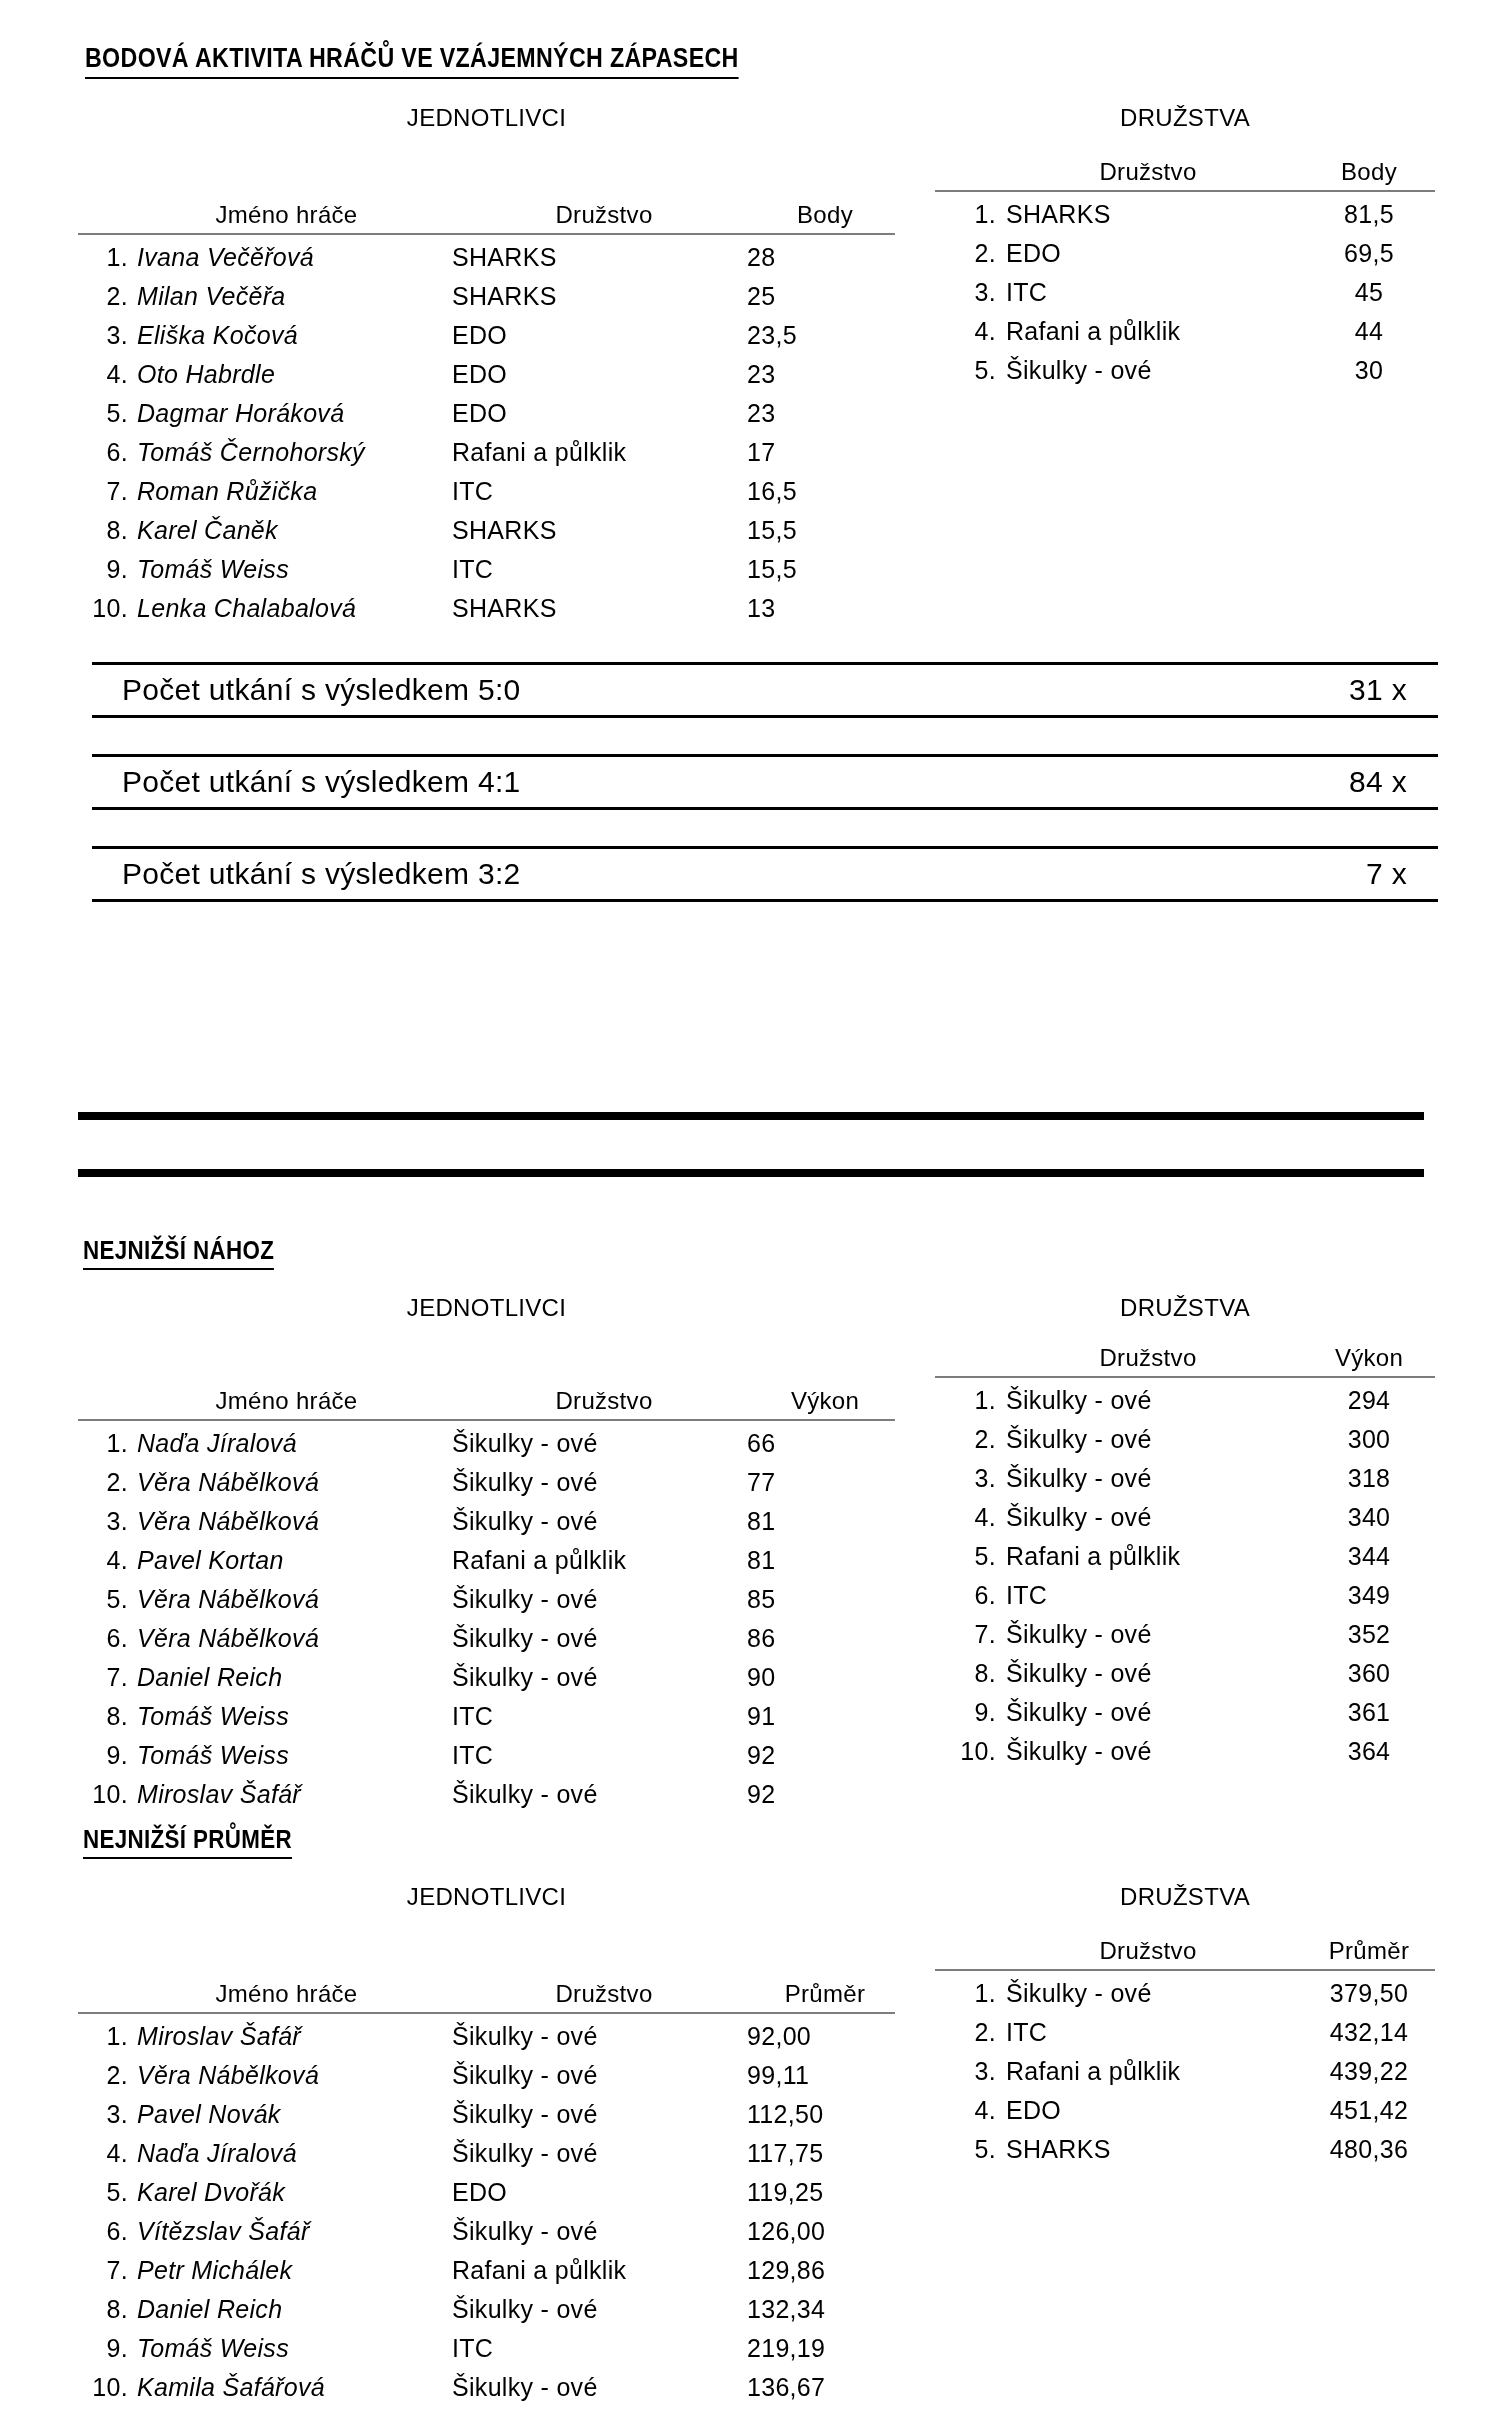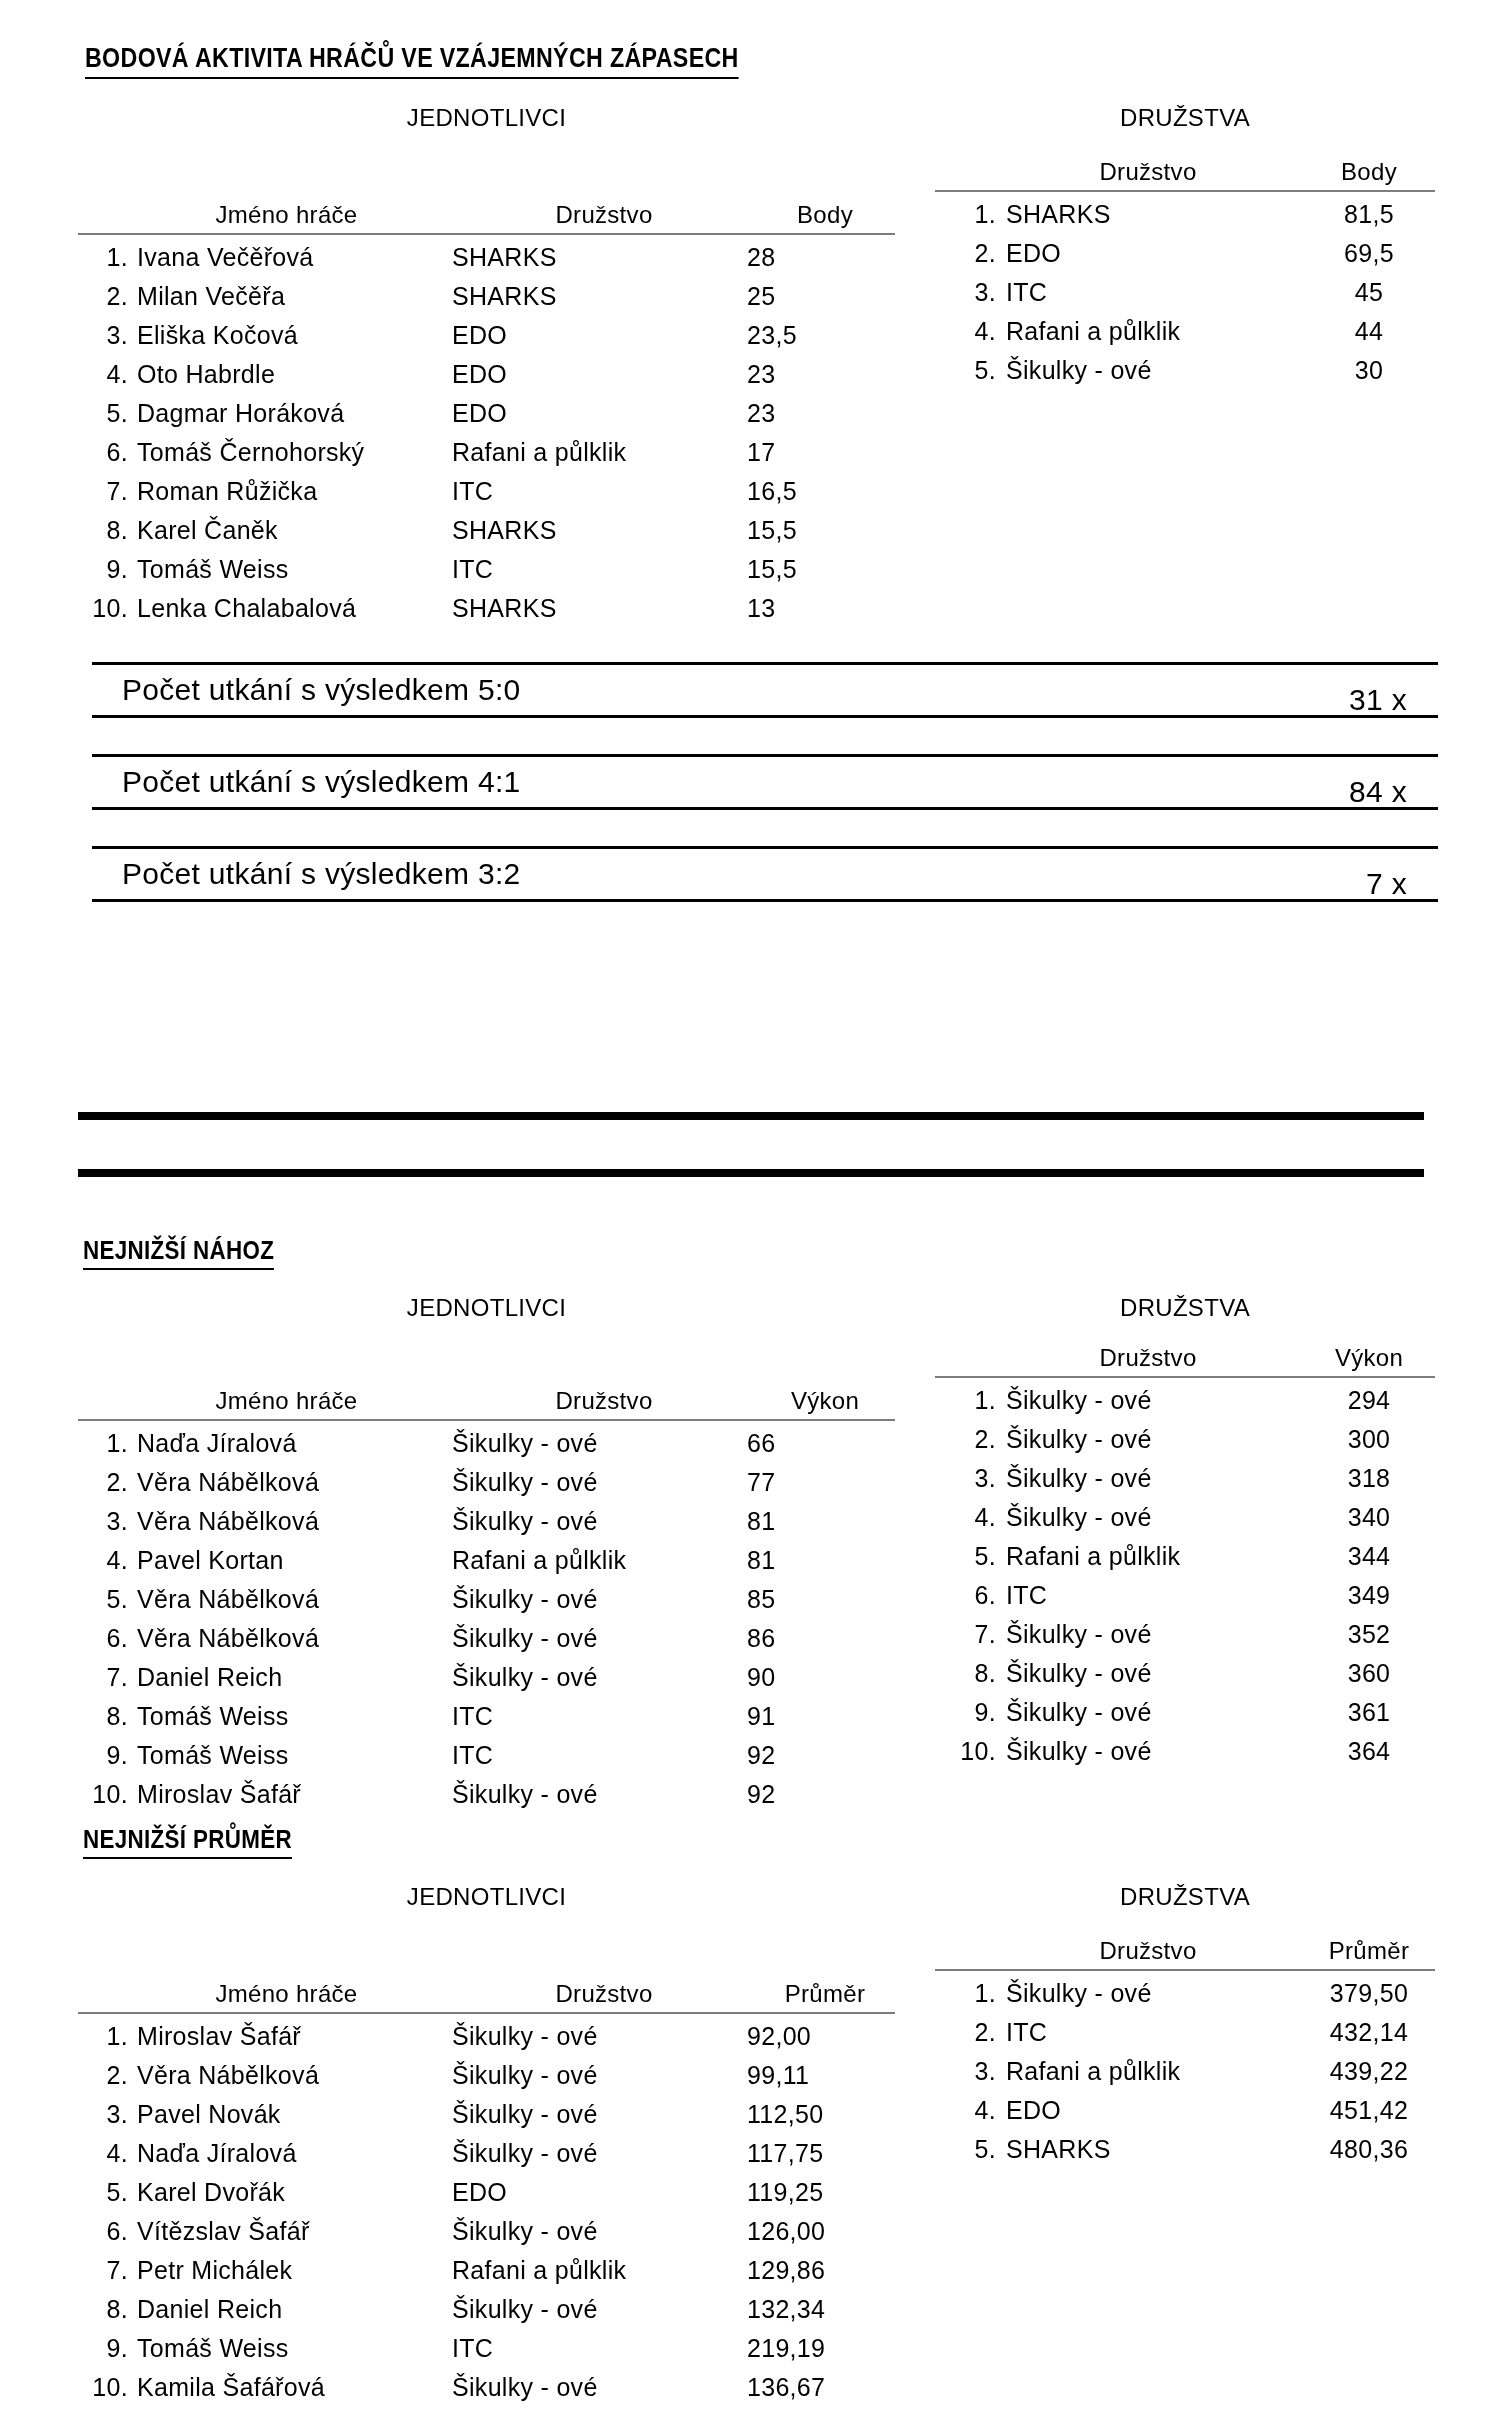--- a/index.html
+++ b/index.html
@@ -45,36 +45,36 @@
   .tbl-left  .h-team   { left:374px; width:304px; }
   .tbl-left  .h-val    { left:669px; width:156px; }
   .tbl-right .h-team   { left:0;    width:426px; }
   .tbl-right .h-val    { left:369px; width:130px; }
   .rule { height:2.6px; background:#7d7d7d; margin-top:1.7px; }
   .rows { margin-top:2.6px; }
   .row { position:relative; height:39px; line-height:39px; font-size:25px;
          letter-spacing:0.3px; white-space:nowrap; }
   .row span { display:block; position:absolute; top:0; height:39px; }
   .tbl-left  .row .rank { left:0; width:50px; text-align:right; }
-  .tbl-left  .row .name { left:59px; }
+  .tbl-left  .row .name { left:59px;font-style:italic; }
   .tbl-left  .row .team { left:374px; }
   .tbl-left  .row .val  { left:669px; width:156px; }
   .tbl-right .row .rank { left:0; width:61px; text-align:right; }
   .tbl-right .row .team { left:71px; }
   .tbl-right .row .val  { left:369px; width:130px; text-align:center; }
 
   
   .banners { position:absolute; left:92px; top:662px; width:1346px; }
   .banner {
     position:relative; height:56px; box-sizing:border-box;
     border-top:3.5px solid #000; border-bottom:3.5px solid #000;
     margin-bottom:36px; font-size:30px; letter-spacing:0.3px;
   }
   .banner .lbl { position:absolute; left:30px; top:50%; transform:translateY(-50%); white-space:nowrap; }
-  .banner .v   { position:absolute; right:31px; top:50%; transform:translateY(-50%); white-space:nowrap;margin-top:10px; }
+  .banner .v   { position:absolute; right:31px; top:50%; transform:translateY(-50%); white-space:nowrap; }
 
   
   .bar { position:absolute; left:78px; width:1346px; height:7.8px; background:#000; }
   .interlude-title {
     position:absolute; left:78px; width:1346px; top:1127px;
     text-align:center; font-size:29px; font-weight:bold; letter-spacing:0.4px;
   }
 </style>
 </head>
 <body>

